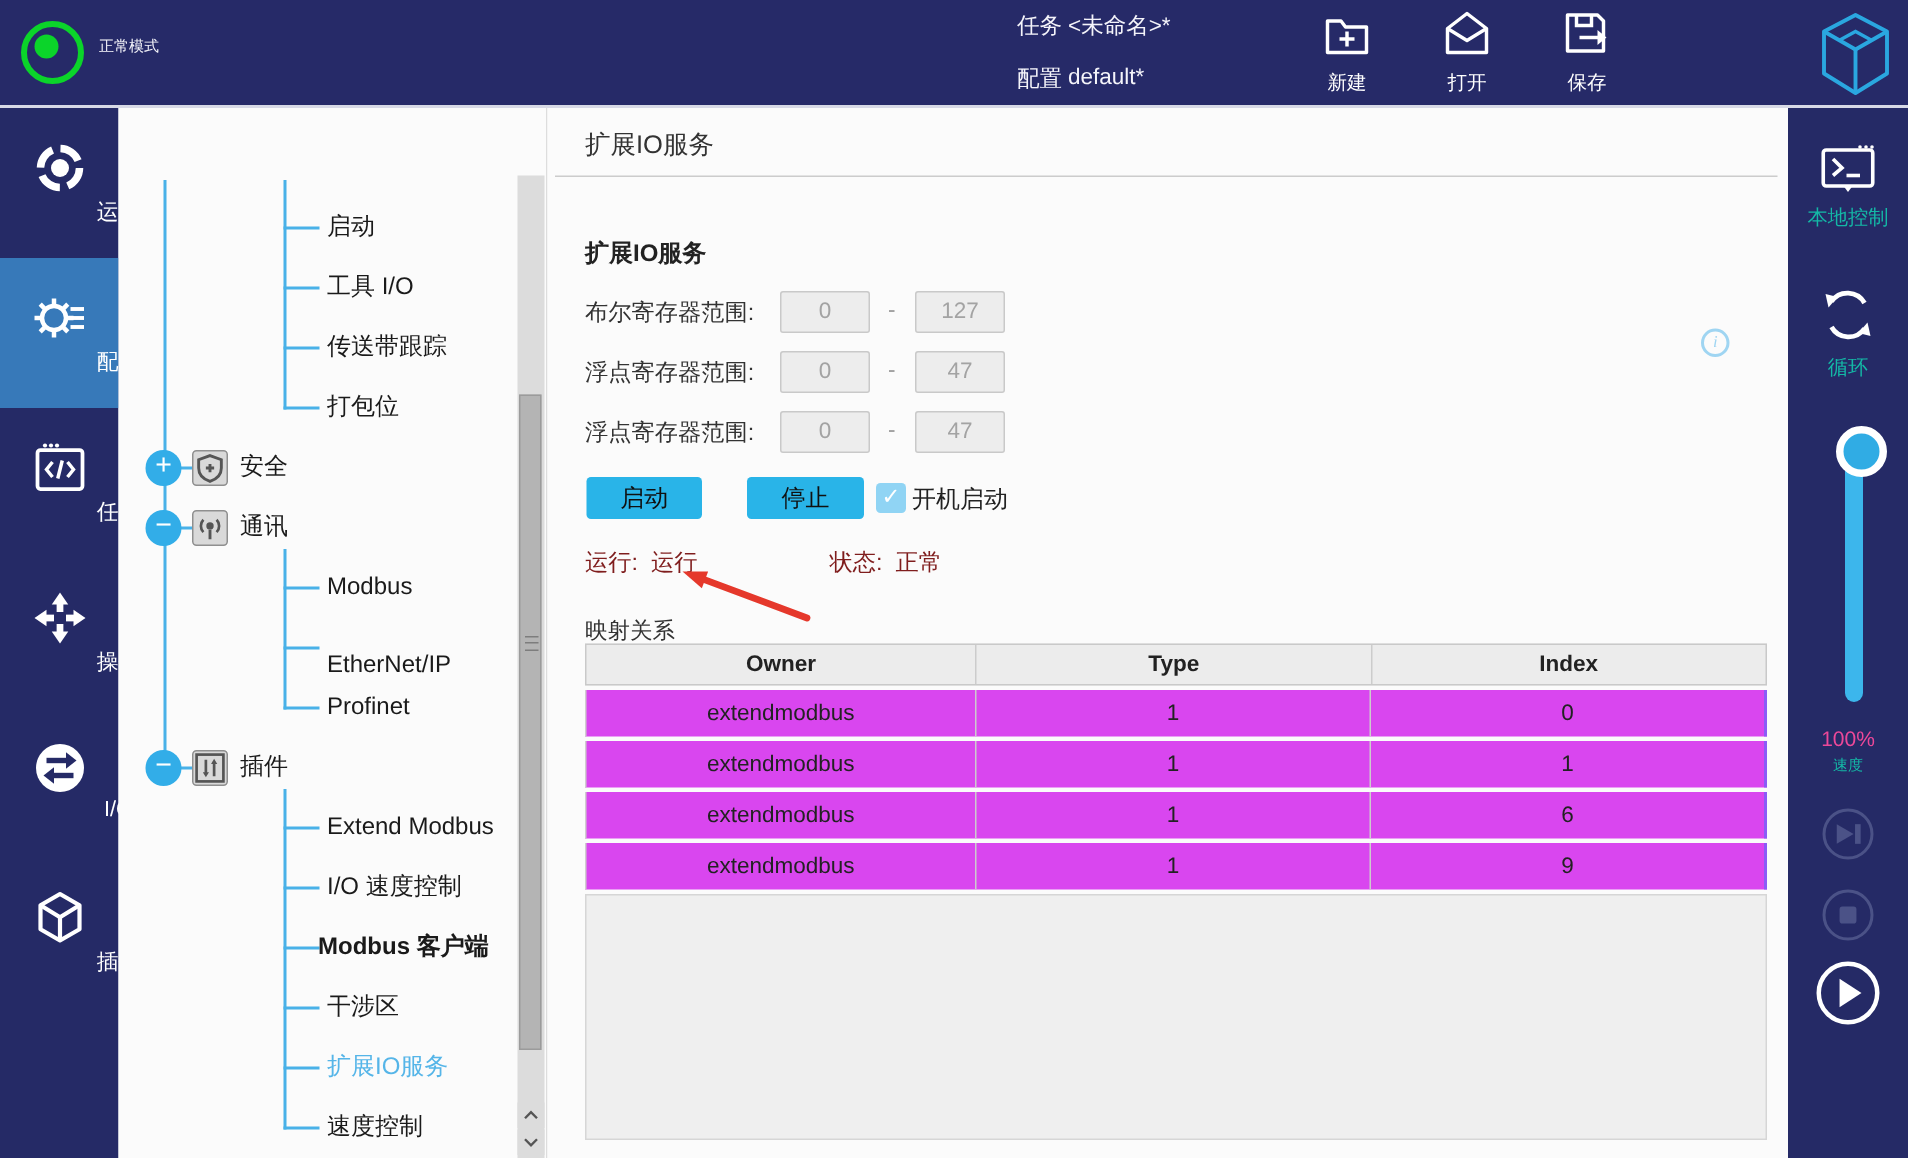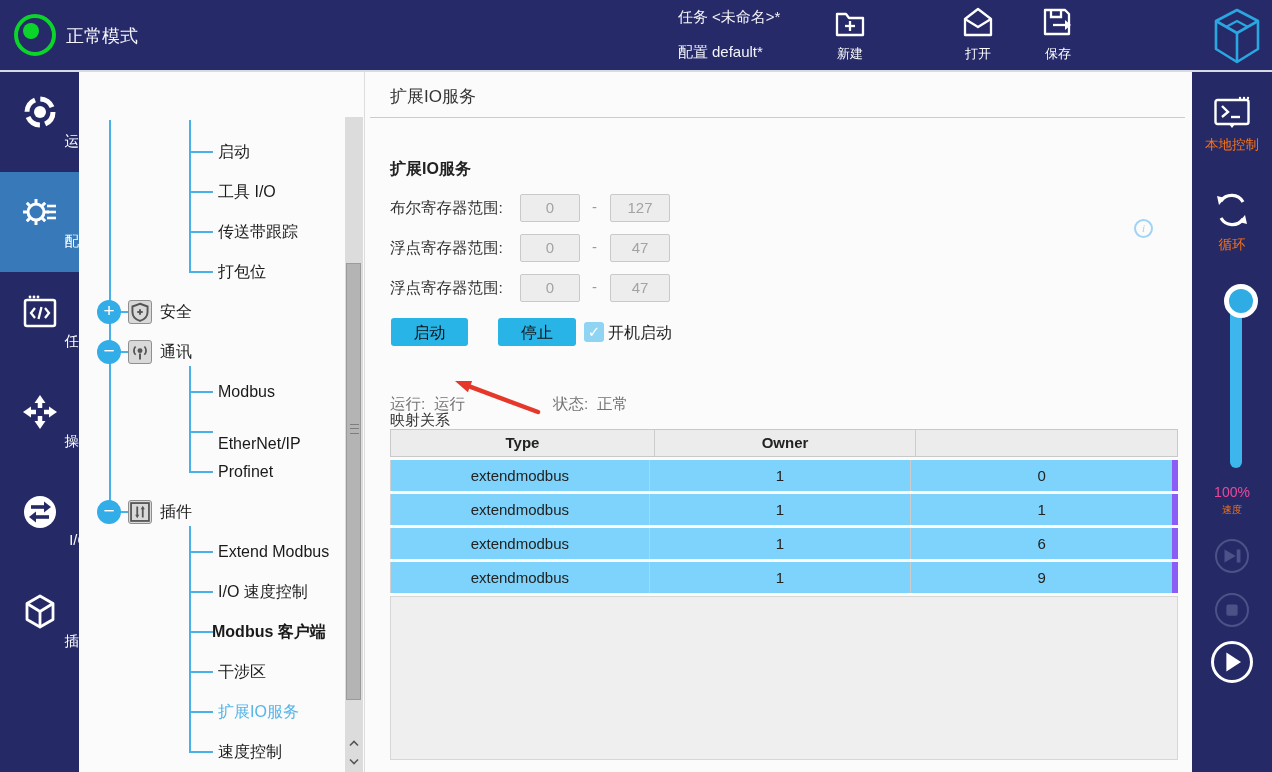--- a/index.html
+++ b/index.html
@@ -36,59 +36,59 @@
   
   .mainpanel{position:absolute;left:365px;top:72px;width:827px;height:700px;background:#fbfbfb;}
   .main-title{position:absolute;left:25px;top:13px;font-size:17px;color:#333;font-weight:500;}
   .main-hr{position:absolute;left:5px;top:45px;width:815px;height:1px;background:#ccc;}
   .sect-title{position:absolute;left:25px;top:87px;font-size:16px;color:#222;font-weight:bold;}
   .frm-lbl{position:absolute;left:25px;font-size:15.5px;color:#333;}
   .dinput{position:absolute;width:60px;height:28px;background:#ededed;border:1px solid #c9c9c9;border-radius:2px;box-sizing:border-box;color:#a3a3a3;font-size:15px;text-align:center;line-height:26px;}
   .dash{position:absolute;color:#9a9a9a;font-size:15px;}
   .btn{position:absolute;height:28px;background:#29b4e8;border:none;border-radius:3px;color:#101010;font-size:16px;line-height:28px;text-align:center;cursor:pointer;font-family:inherit;}
   .chk{position:absolute;left:219px;top:250px;width:20px;height:20px;background:#90d4f4;border-radius:3px;color:#fff;font-size:15px;font-weight:bold;text-align:center;line-height:20px;cursor:pointer;}
-  .stat{position:absolute;font-size:15.5px;color:#737373;margin-top:29px;}
+  .stat{position:absolute;font-size:15.5px;color:#7f1d1d;}
   .map-lbl{position:absolute;left:25px;top:339px;font-size:15px;color:#333;}
   .trow{position:absolute;left:25px;width:788px;display:flex;box-sizing:border-box;}
   .trow .c{box-sizing:border-box;text-align:center;font-size:15px;color:#222;overflow:hidden;}
   .c1{width:261px;border-right:1px solid #ccc;}
   .c2{width:264px;border-right:1px solid #ccc;}
   .c3{width:263px;}
   .thead{top:357px;height:28px;background:#ececec;border:1px solid #c9c9c9;}
   .thead .c{font-weight:bold;line-height:26px;}
-  .tdata{height:31px;background:#7dd3fc;border-left:1px solid #cfcfcf;border-right:6px solid #8b5cf6;cursor:pointer;}
+  .tdata{height:31px;background:#d946ef;border-left:1px solid #cfcfcf;border-right:2px solid #8b5cf6;cursor:pointer;}
   .tdata .c{line-height:31px;}
   .tfill{position:absolute;left:25px;top:524px;width:788px;height:164px;background:#efefef;border:1px solid #d6d6d6;box-sizing:border-box;}
   .info-i{position:absolute;left:769px;top:147px;width:15px;height:15px;border:2px solid #9fd5f2;border-radius:50%;color:#9fd5f2;font-size:11px;line-height:15px;text-align:center;font-family:"Liberation Serif",serif;font-style:italic;cursor:pointer;}
   
   .rightnav{position:absolute;left:1192px;top:72px;width:80px;height:700px;background:#252a66;}
-  .rn-lbl{position:absolute;width:80px;text-align:center;color:#f97316;font-size:13.5px;}
+  .rn-lbl{position:absolute;width:80px;text-align:center;color:#14b8a6;font-size:13.5px;}
   .slider-track{position:absolute;left:38px;top:218px;width:12px;height:178px;background:#3cb6ec;border-radius:6px;}
   .slider-handle{position:absolute;left:32px;top:212px;width:24px;height:24px;background:#30ace4;border:5px solid #fff;border-radius:50%;box-sizing:content-box;cursor:pointer;}
   .mbtn{position:absolute;border-radius:50%;box-sizing:border-box;cursor:pointer;}
   
   .arrow-svg{position:absolute;left:435px;top:372px;pointer-events:none;}
 </style>
 </head>
 <body>
 
 <div id="stage">
 
   <div class="topbar">
     <div class="abs" style="left:14px;top:14px;width:34px;height:34px;border:4px solid #0bd42a;border-radius:50%;">
       <div class="abs" style="left:5px;top:5px;width:16px;height:16px;background:#0bd42a;border-radius:50%;"></div>
     </div>
-    <div class="txt tb-white" style="left:66px;top:24px;font-size:18px;">正常模式</div>
+    <div class="txt tb-white" style="left:66px;top:24px;font-size:10px;">正常模式</div>
 
     <div class="txt tb-white" style="left:678px;top:8px;">任务</div>
     <div class="txt tb-white" style="left:712px;top:8px;">&lt;未命名&gt;*</div>
     <div class="txt tb-white" style="left:678px;top:43px;">配置</div>
     <div class="txt tb-white" style="left:712px;top:43px;">default*</div>
 
-    <div class="tb-action" style="left:818px;">
+    <div class="tb-action" style="left:866px;">
       <svg width="34" height="34" viewBox="0 0 34 34">
         <path d="M4,8 h9 l3,4 h14 v17 h-26 z" fill="none" stroke="#fff" stroke-width="2.3" stroke-linejoin="round"></path>
         <line x1="17" y1="15" x2="17" y2="25" stroke="#fff" stroke-width="2.3"></line>
         <line x1="12" y1="20" x2="22" y2="20" stroke="#fff" stroke-width="2.3"></line>
       </svg>
       <span class="lbl">新建</span>
     </div>
     <div class="tb-action" style="left:946px;">
       <svg width="34" height="34" viewBox="0 0 34 34">
         <path d="M4,13 L17,3 L30,13 V29 H4 Z" fill="none" stroke="#fff" stroke-width="2.3" stroke-linejoin="round"></path>
@@ -309,22 +309,23 @@
     <div class="chk">✓</div>
     <div class="txt" style="left:243px;top:251px;font-size:16px;color:#222;">开机启动</div>
 
     <div class="stat" style="left:25px;top:293px;">运行:</div>
     <div class="stat" style="left:69px;top:293px;">运行</div>
     <div class="stat" style="left:188px;top:293px;">状态:</div>
     <div class="stat" style="left:232px;top:293px;text-align:right;">正常</div>
 
     <div class="map-lbl">映射关系</div>
     <div class="trow thead">
+      <div class="c c1">Owner</div>
       <div class="c c2">Type</div>
-      <div class="c c1">Owner</div>
+      <div class="c c3">Index</div>
     </div>
     <div class="trow tdata" style="top:388px;">
       <div class="c c1">extendmodbus</div>
       <div class="c c2">1</div>
       <div class="c c3">0</div>
     </div>
     <div class="trow tdata" style="top:422px;">
       <div class="c c1">extendmodbus</div>
       <div class="c c2">1</div>
       <div class="c c3">1</div>

